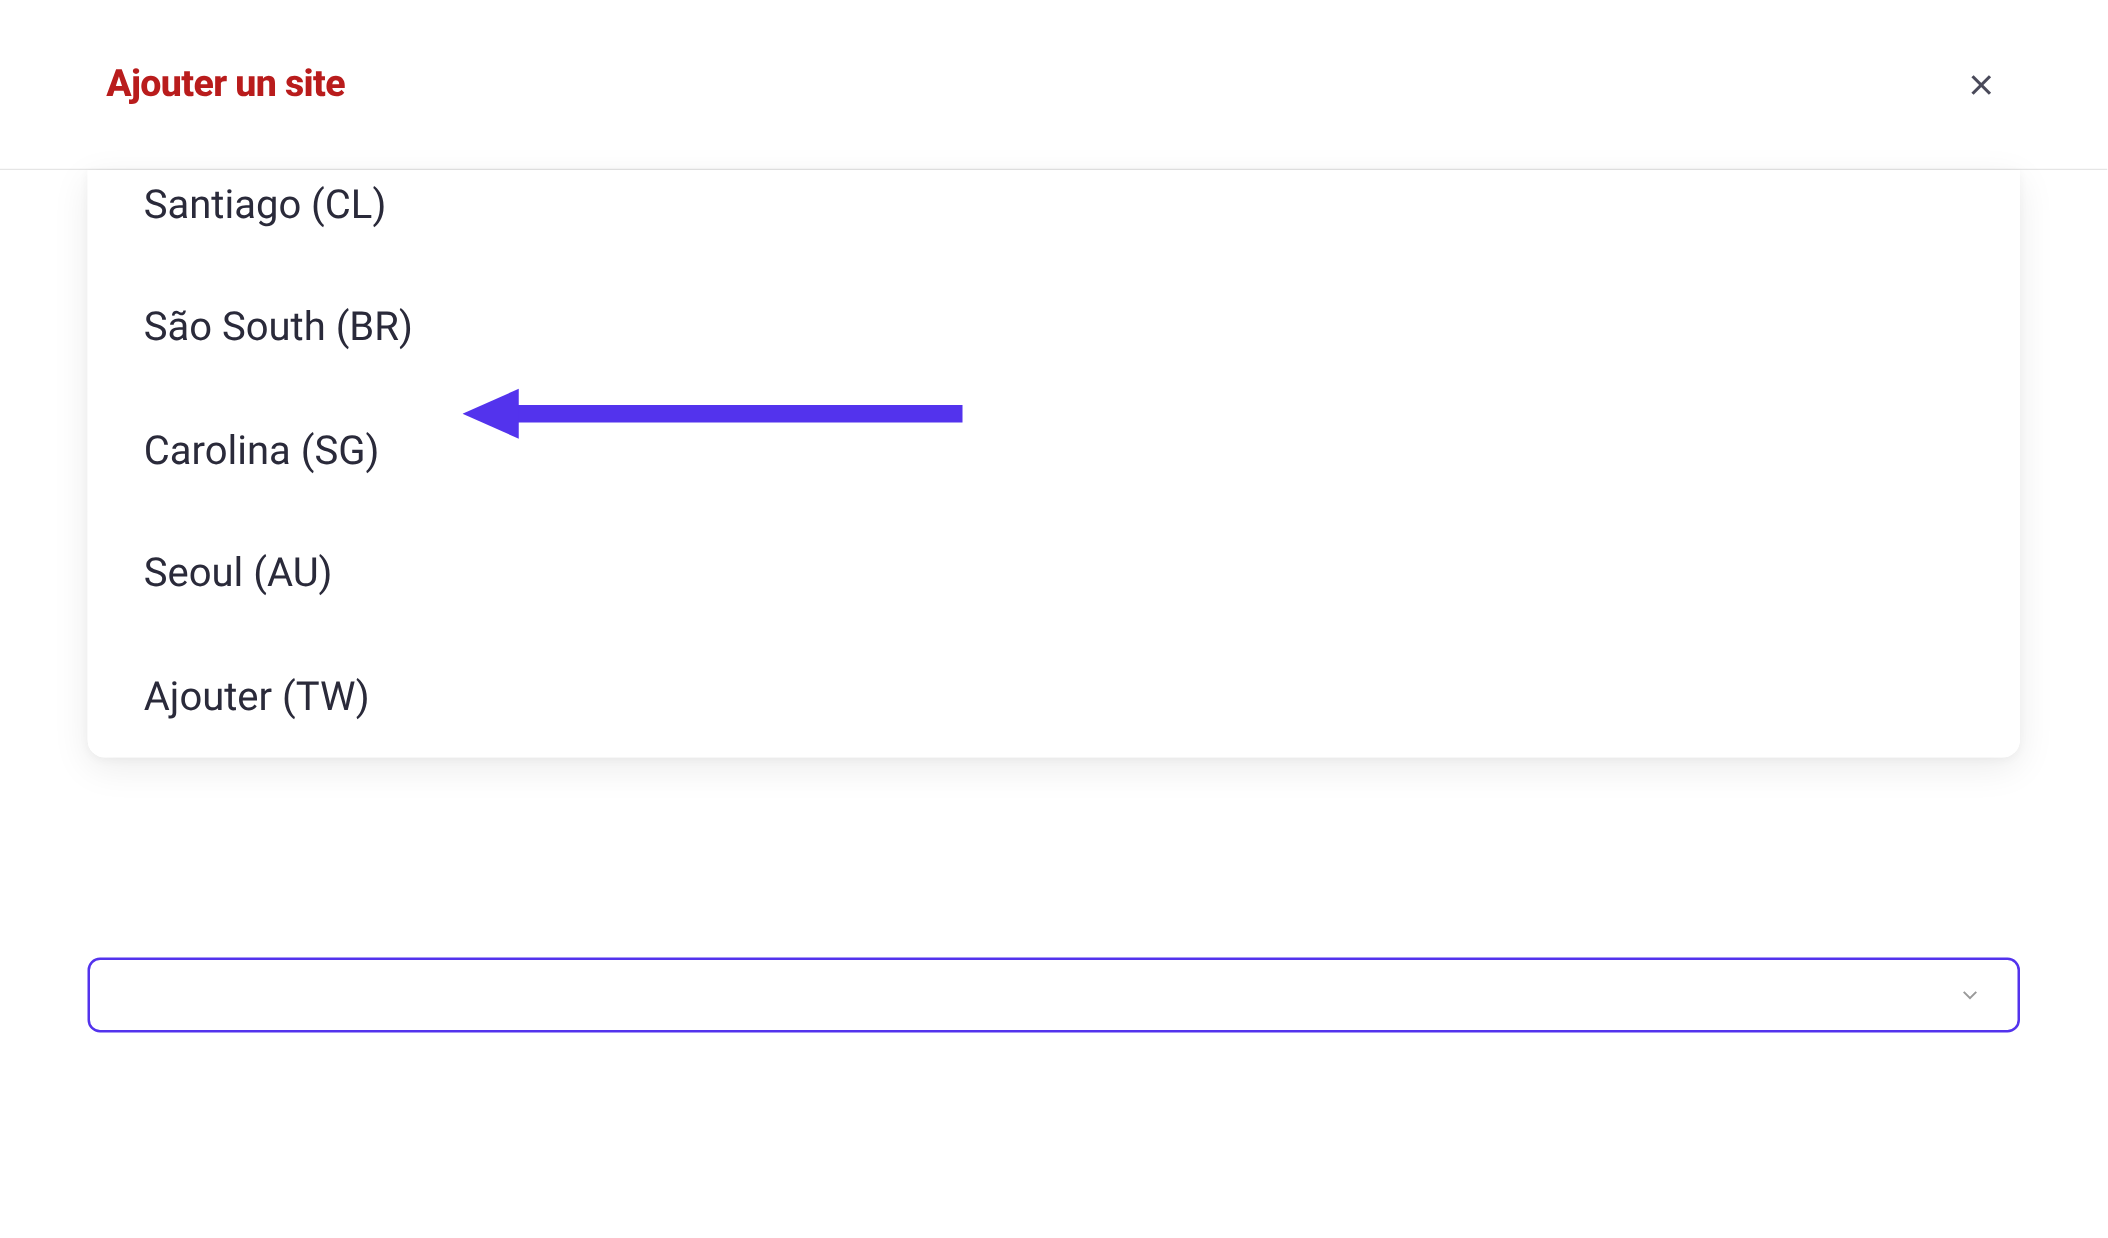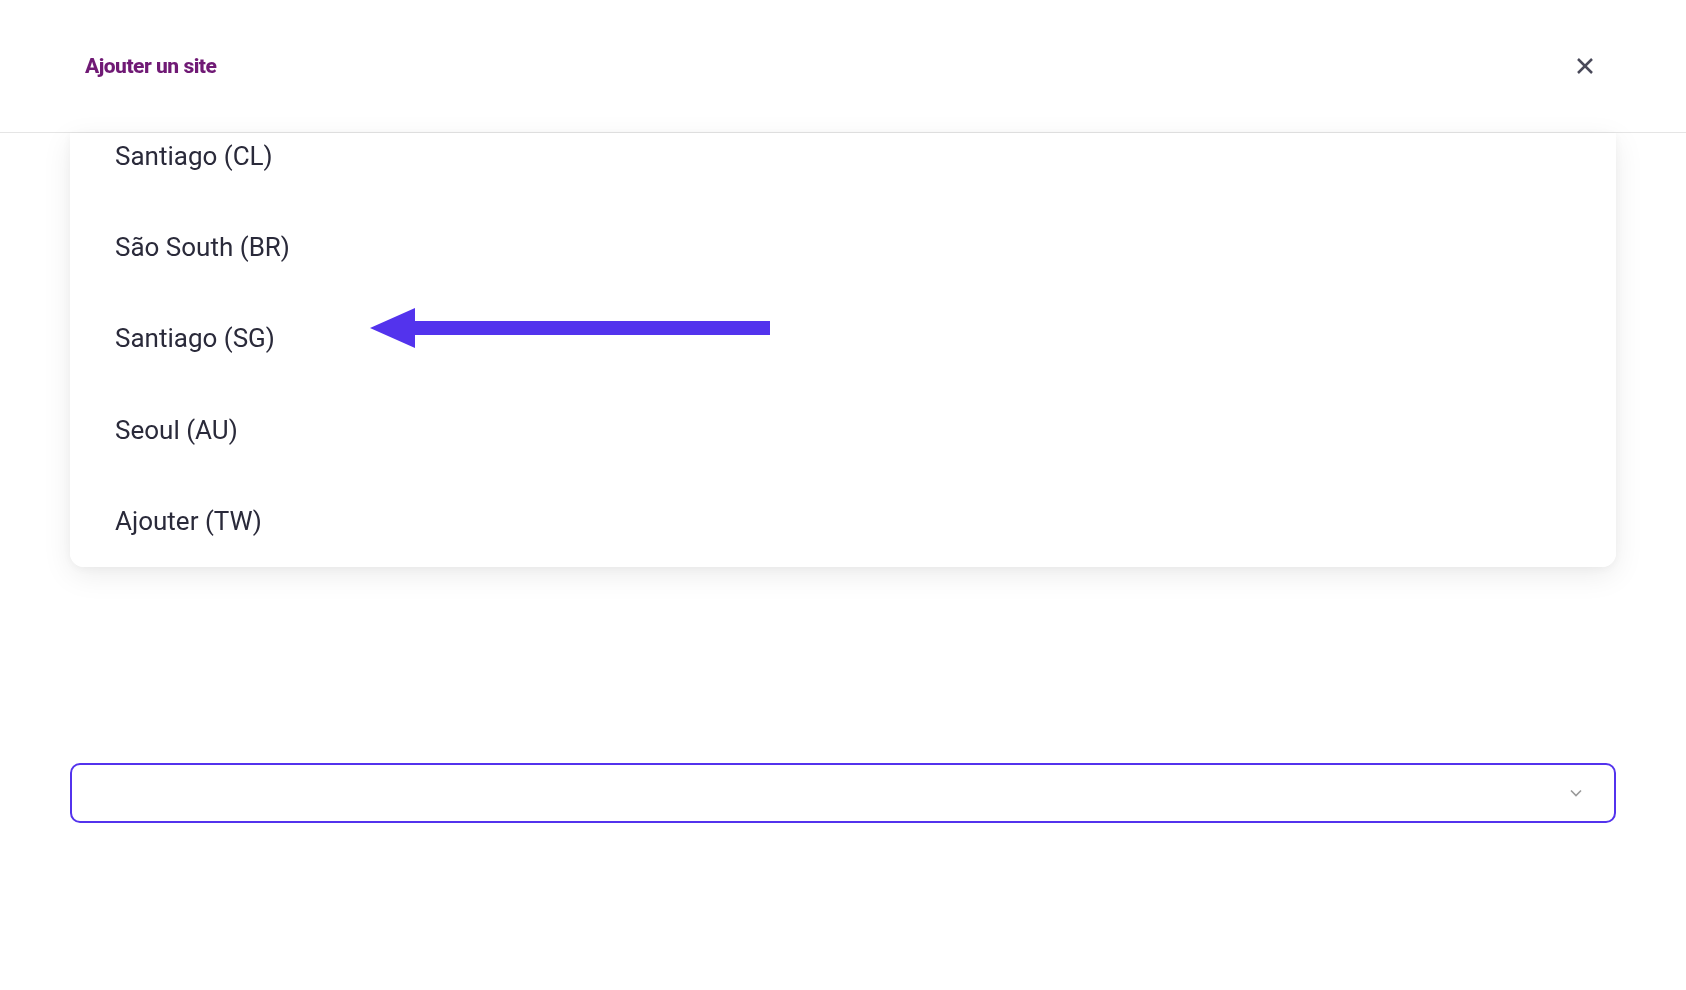--- a/index.html
+++ b/index.html
@@ -18,23 +18,23 @@
     
     .header {
       display: flex;
       justify-content: space-between;
       align-items: center;
       padding: 50px 85px 50px 85px;
       border-bottom: 1px solid #e5e5e5;
     }
     
     .header-title {
-      font-size: 21px;
+      font-size: 30px;
       font-weight: 800;
-      color: #701a75;
+      color: #b91c1c;
       letter-spacing: -0.5px;
     }
     
     .close-btn {
       background: none;
       border: none;
       cursor: pointer;
       padding: 4px;
       display: flex;
       align-items: center;
@@ -83,21 +83,21 @@
       top: 0;
       background: #fff;
       border-radius: 0 0 14px 14px;
       box-shadow: 0 8px 30px rgba(0,0,0,0.08), 0 2px 8px rgba(0,0,0,0.04);
       overflow: hidden;
       z-index: 10;
     }
     
     .dropdown-item {
       padding: 30px 45px;
-      font-size: 26px;
+      font-size: 32px;
       color: #2a2a3a;
       cursor: pointer;
       background: #fff;
       line-height: 1.2;
     }
     
     .dropdown-item.partial-top {
       padding-top: 8px;
     }
     
@@ -134,21 +134,21 @@
 
   <div class="underlying-select">
     <svg viewBox="0 0 24 24">
       <polyline points="6 9 12 15 18 9"></polyline>
     </svg>
   </div>
 
   <div class="dropdown">
     <div class="dropdown-item partial-top">Santiago (CL)</div>
     <div class="dropdown-item">São South (BR)</div>
-    <div class="dropdown-item">Santiago (SG)</div>
+    <div class="dropdown-item">Carolina (SG)</div>
     <div class="dropdown-item">Seoul (AU)</div>
     <div class="dropdown-item">Ajouter (TW)</div>
   </div>
 
   <div class="arrow-annotation">
     <svg width="410" height="50" viewBox="0 0 410 50">
       <line x1="40" y1="25" x2="400" y2="25" stroke="#5333ed" stroke-width="14"></line>
       <polygon points="0,25 45,5 45,45" fill="#5333ed"></polygon>
     </svg>
   </div>

